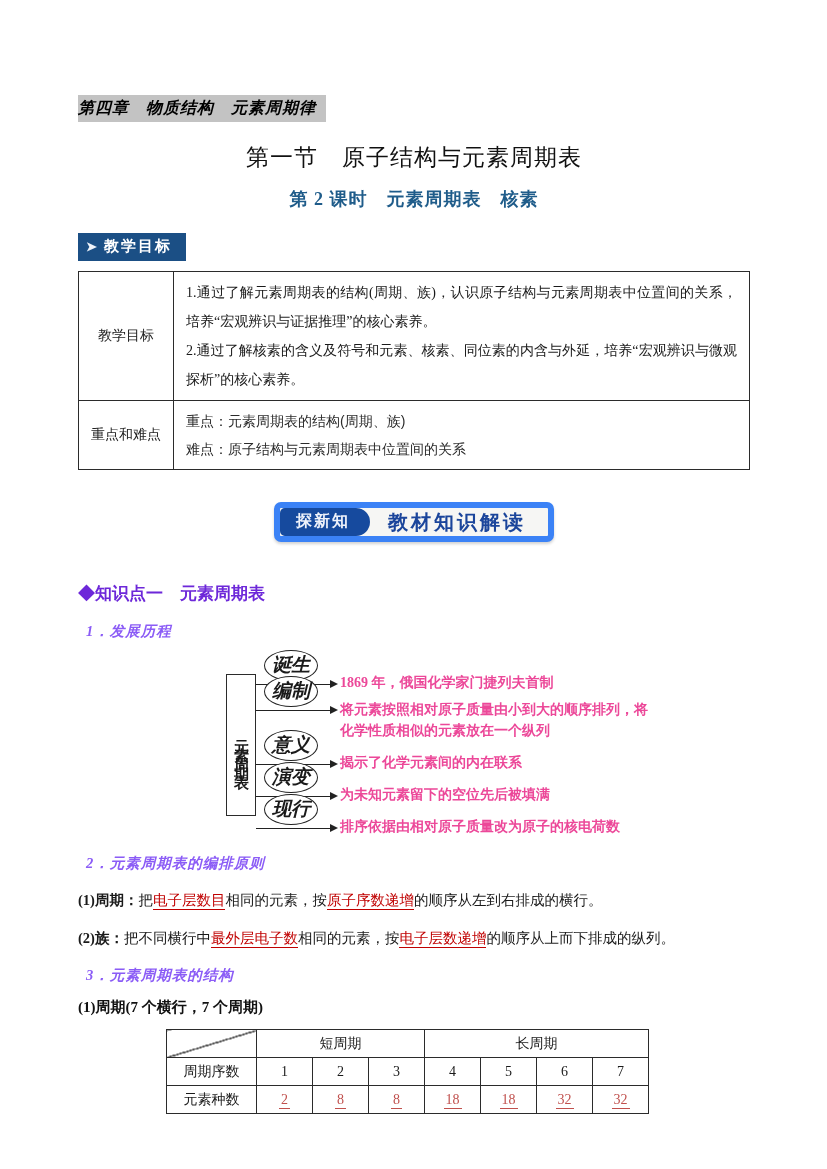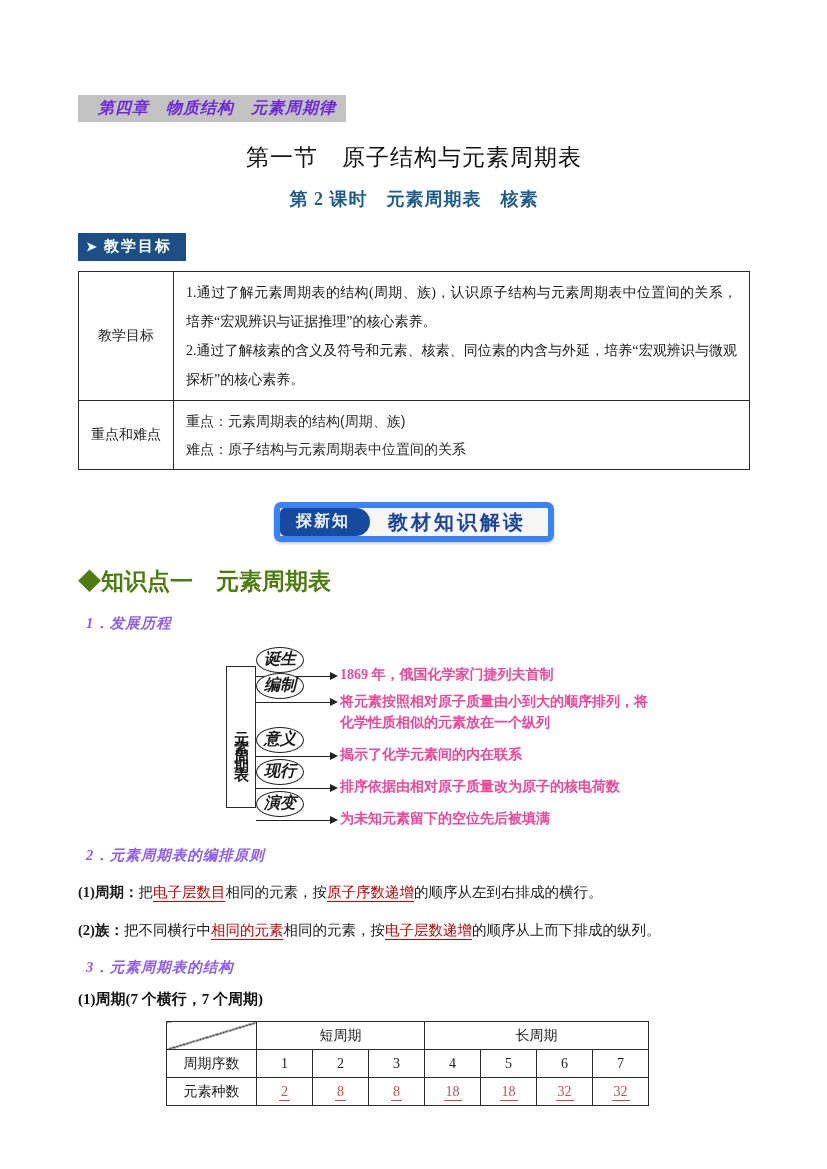--- a/index.html
+++ b/index.html
@@ -13,23 +13,23 @@
     color:#1a1a1a;
     overflow:hidden;
   }
   .content { padding:95px 77px 0 78px; }
 
   
   .chapter-header {
     display:inline-block;
     font-family:"Liberation Serif", serif;
     font-style:italic; font-weight:bold;
-    font-size:16px; color:#6d28d9;
+    font-size:16px; color:#000000;
     background:#c3c3c3;
-    padding:3px 10px 3px 20px;
+    padding:3px 10px 3px 0;
     letter-spacing:1px;
   }
 
   
   .main-title {
     margin-top:20px; text-align:center;
     font-size:23px; font-weight:normal; color:#111;
     letter-spacing:1px;
   }
   .sub-title {
@@ -84,23 +84,23 @@
   }
   .banner-text {
     color:#1b459b;
     font-family:"Liberation Sans", sans-serif;
     font-size:20px; font-weight:bold; letter-spacing:3px;
     padding:0 22px 0 18px;
   }
 
   
   .kp-heading {
-    margin-top:24px;
+    margin-top:40px;
     font-family:"Liberation Sans", sans-serif;
-    font-size:23px; font-weight:bold; color:#4d7c0f;
+    font-size:17px; font-weight:bold; color:#6d28d9;
   }
 
   
   .blue-sub {
     margin-top:17px; margin-left:8px;
     font-size:14.5px; font-weight:bold; font-style:italic;
     color:#8b5cf6; letter-spacing:1px;
   }
 
   
@@ -122,24 +122,24 @@
   .arrowhead {
     position:absolute; right:-2px; bottom:4.7px;
     width:0; height:0;
     border-left:8px solid #222;
     border-top:4.5px solid transparent;
     border-bottom:4.5px solid transparent;
   }
   .b2 .hline { bottom:30px; }
   .b2 .arrowhead { bottom:26.7px; }
   .oval {
-    position:absolute; left:0; bottom:12px;
+    position:absolute; left:8px; bottom:12px;
     border:1.6px solid #222; border-radius:50%;
     padding:1px 7px 2px;
-    font-size:16px; font-weight:bold; font-style:italic;
+    font-size:19px; font-weight:bold; font-style:italic;
     background:#fff; white-space:nowrap; z-index:2;
   }
   .b2 .oval { bottom:34px; }
   .btext {
     font-size:14px; font-weight:bold; color:#ec4899;
     line-height:21px; max-width:312px; padding-left:4px;
   }
 
   
   .para { margin-top:16px; font-size:14.5px; line-height:22px; color:#1a1a1a; }
@@ -239,47 +239,47 @@
           <span class="connector">
             <span class="oval">意义</span>
             <span class="hline"></span>
             <span class="arrowhead"></span>
           </span>
           <span class="btext">揭示了化学元素间的内在联系</span>
         </div>
 
         <div class="branch">
           <span class="connector">
+            <span class="oval">演变</span>
+            <span class="hline"></span>
+            <span class="arrowhead"></span>
+          </span>
+          <span class="btext">为未知元素留下的空位先后被填满</span>
+        </div>
+
+        <div class="branch">
+          <span class="connector">
             <span class="oval">现行</span>
             <span class="hline"></span>
             <span class="arrowhead"></span>
           </span>
           <span class="btext">排序依据由相对原子质量改为原子的核电荷数</span>
-        </div>
-
-        <div class="branch">
-          <span class="connector">
-            <span class="oval">演变</span>
-            <span class="hline"></span>
-            <span class="arrowhead"></span>
-          </span>
-          <span class="btext">为未知元素留下的空位先后被填满</span>
         </div>
 
       </div>
     </div>
 
     <div class="blue-sub">2．元素周期表的编排原则</div>
 
     <div class="para">
       <span class="lead">(1)周期：</span><span>把</span><span class="kw">电子层数目</span><span>相同的元素，按</span><span class="kw">原子序数递增</span><span>的顺序从左到右排成的横行。</span>
     </div>
 
     <div class="para">
-      <span class="lead">(2)族：</span><span>把不同横行中</span><span class="kw">相同的元素</span><span>相同的元素，按</span><span class="kw">电子层数递增</span><span>的顺序从上而下排成的纵列。</span>
+      <span class="lead">(2)族：</span><span>把不同横行中</span><span class="kw">最外层电子数</span><span>相同的元素，按</span><span class="kw">电子层数递增</span><span>的顺序从上而下排成的纵列。</span>
     </div>
 
     <div class="blue-sub">3．元素周期表的结构</div>
 
     <div class="bold-line">(1)周期(7 个横行，7 个周期)</div>
 
     <table class="period-table">
       <tbody>
           <tr>
         <td class="diag-cell"></td>

